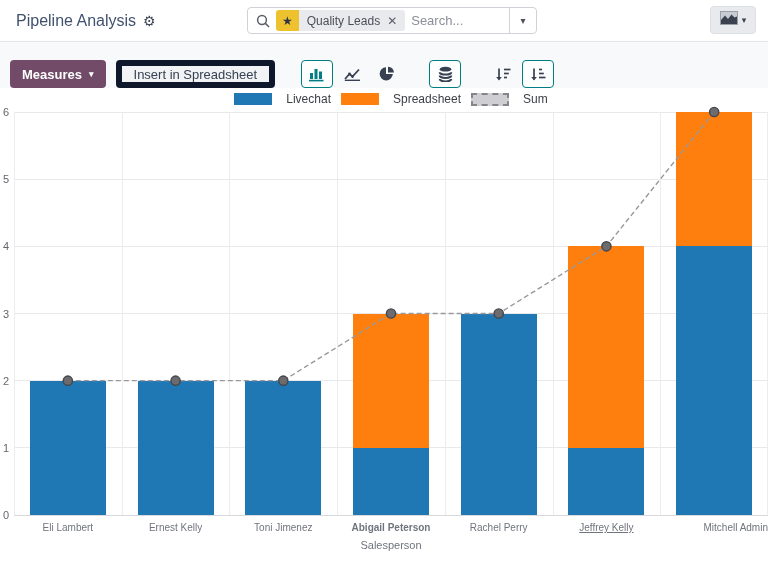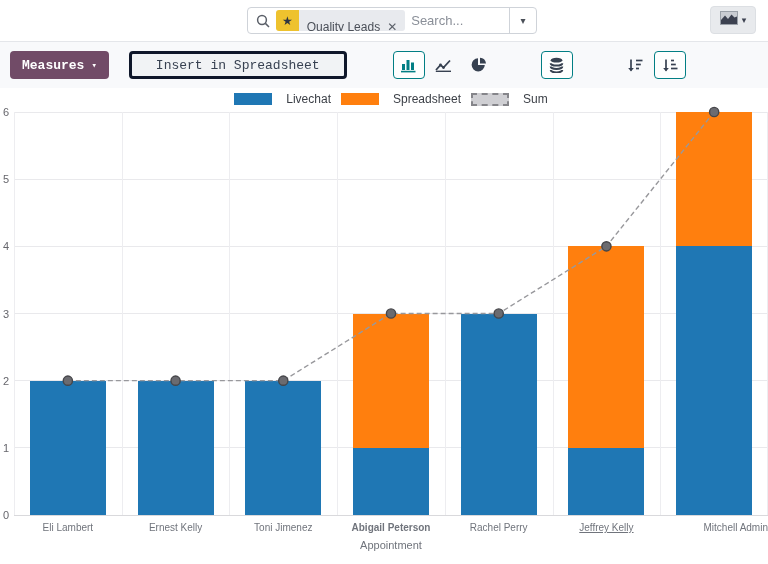--- a/index.html
+++ b/index.html
@@ -15,46 +15,46 @@
 
   .searchbar { position:absolute; left:247px; top:7px; width:290px; height:27px;
                border:1px solid #cfd3d9; border-radius:4px; background:#fff;
                display:flex; align-items:center; }
   .searchbar .mag { margin:0 6px 0 8px; display:flex; }
   .facet { display:flex; align-items:stretch; height:21px; border-radius:3px;
            overflow:hidden; font-size:12px; cursor:pointer; }
   .facet-star { background:#eec22e; display:flex; align-items:center;
                 padding:0 6px; color:#2d3442; font-size:12px; }
   .facet-body { background:#e8eaee; display:flex; align-items:center; gap:7px;
-                padding:17px 8px; color:#4a4f58; }
+                padding:10px 8px; color:#4a4f58; }
   .facet-x { color:#5a5f68; font-size:12px; cursor:pointer; }
   .search-input { flex:1; min-width:20px; border:none; outline:none; font-size:13px;
                   color:#333; padding:0 6px; background:transparent; }
   .search-input::placeholder { color:#8a8f98; }
   .search-caret { width:27px; align-self:stretch; border-left:1px solid #cfd3d9;
                   display:flex; align-items:center; justify-content:center;
                   color:#4a4f58; font-size:10px; cursor:pointer; }
 
   .view-switcher { position:absolute; right:12px; top:6px; height:28px; width:46px;
                    background:#e8eaed; border:1px solid #dcdfe3; border-radius:4px;
                    display:flex; align-items:center; justify-content:center; gap:4px;
                    cursor:pointer; }
   .view-switcher .caret { font-size:9px; color:#3c4150; }
 
   
-  .toolbar { height:46px; background:#f8f9fb; display:flex; align-items:center;
-             padding-left:10px; gap:20px;font-family:Liberation Mono, monospace; }
+  .toolbar { height:46px; background:#f8f9fb; display:flex; align-items:flex-end;
+             padding-left:10px; gap:10px; }
   .btn-measures { height:28px; background:#714B67; color:#fff; border:none;
                   border-radius:4px; font-size:13px; font-weight:bold;
                   padding:0 12px; display:flex; align-items:center; gap:7px;
                   cursor:pointer; font-family:inherit; }
   .btn-measures .caret { font-size:9px; }
   .btn-insert { height:28px; background:#f1f3f5; color:#374151;
-                border:3px solid #0f172a; border-radius:4px; font-size:13px;
-                padding:0 24px; cursor:pointer; font-family:inherit; }
+                border:6px solid #0f172a; border-radius:4px; font-size:13px;
+                padding:0 12px; cursor:pointer; font-family:inherit; }
   .icon-group { display:flex; gap:3px; }
   .icon-btn { width:32px; height:28px; border-radius:4px; background:transparent;
               border:1px solid transparent; display:flex; align-items:center;
               justify-content:center; cursor:pointer; }
   .icon-btn.active { border:1px solid #017e84; background:#fdfefe; }
   .gap { width:6px; }
 
   
   .chart-section { position:relative; height:476px; background:#fff; }
   .legend { position:absolute; left:14px; top:4px; width:754px; display:flex;
@@ -71,20 +71,24 @@
   .bar-seg { position:absolute; }
   .ytick { position:absolute; font-size:11px; color:#66666c; left:3px; }
   .xtick { position:absolute; font-size:10px; color:#70747c; text-align:center; }
   .axis-title { position:absolute; font-size:11px; color:#70747c; text-align:center; }
   #sumsvg { position:absolute; left:0; top:0; overflow:visible; pointer-events:none; }
 </style>
 </head>
 <body>
 
 <div class="header">
+  <div class="page-title">
+    <span>Pipeline Analysis</span>
+    <span class="gear">⚙</span>
+  </div>
 
   <div class="searchbar">
     <span class="mag">
       <svg width="14" height="14" viewBox="0 0 14 14">
         <circle cx="6" cy="6" r="4.4" fill="none" stroke="#5a5f68" stroke-width="1.5"></circle>
         <line x1="9.4" y1="9.4" x2="13" y2="13" stroke="#5a5f68" stroke-width="1.5"></line>
       </svg>
     </span>
     <span class="facet">
       <span class="facet-star">★</span>
@@ -240,15 +244,15 @@
       <div class="ytick" style="top: 152.333px;">4</div>
       <div class="ytick" style="top: 85.1667px;">5</div>
       <div class="ytick" style="top: 18px;">6</div>
       <div class="xtick" style="left: 14px; width: 107.714px; top: 434px;">Eli Lambert</div>
       <div class="xtick" style="left: 121.714px; width: 107.714px; top: 434px;">Ernest Kelly</div>
       <div class="xtick" style="left: 229.429px; width: 107.714px; top: 434px;">Toni Jimenez</div>
       <div class="xtick" style="left: 337.143px; width: 107.714px; top: 434px; font-weight: bold;">Abigail Peterson</div>
       <div class="xtick" style="left: 444.857px; width: 107.714px; top: 434px;">Rachel Perry</div>
       <div class="xtick" style="left: 552.571px; width: 107.714px; top: 434px; text-decoration: underline;">Jeffrey Kelly</div>
       <div class="xtick" style="left: 660.286px; width: 107.714px; top: 434px; text-align: right;">Mitchell Admin</div>
-      <div class="axis-title" style="left: 14px; width: 754px; top: 451px;">Appointment</div>
+      <div class="axis-title" style="left: 14px; width: 754px; top: 451px;">Salesperson</div>
     </div>
 </div>
 
 </body></html>

